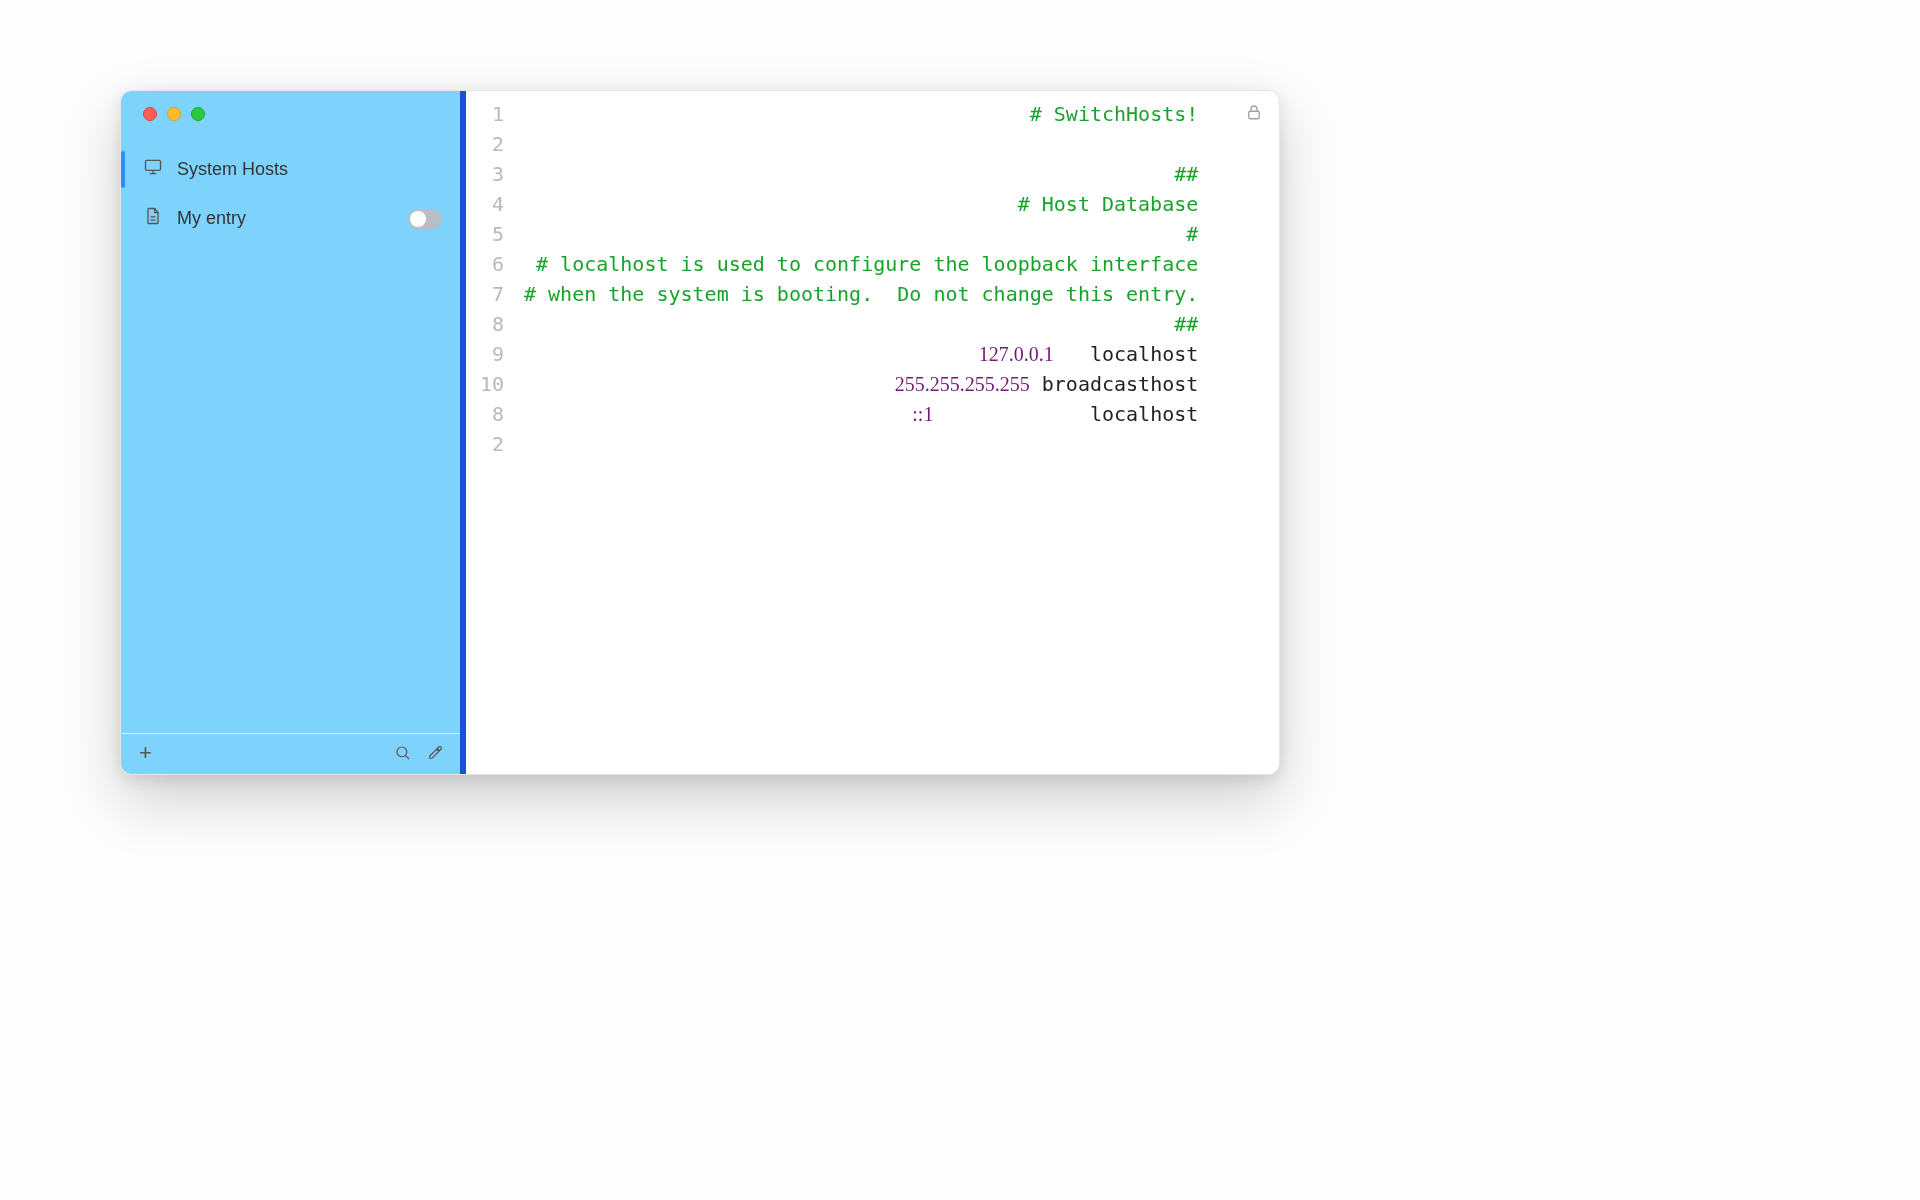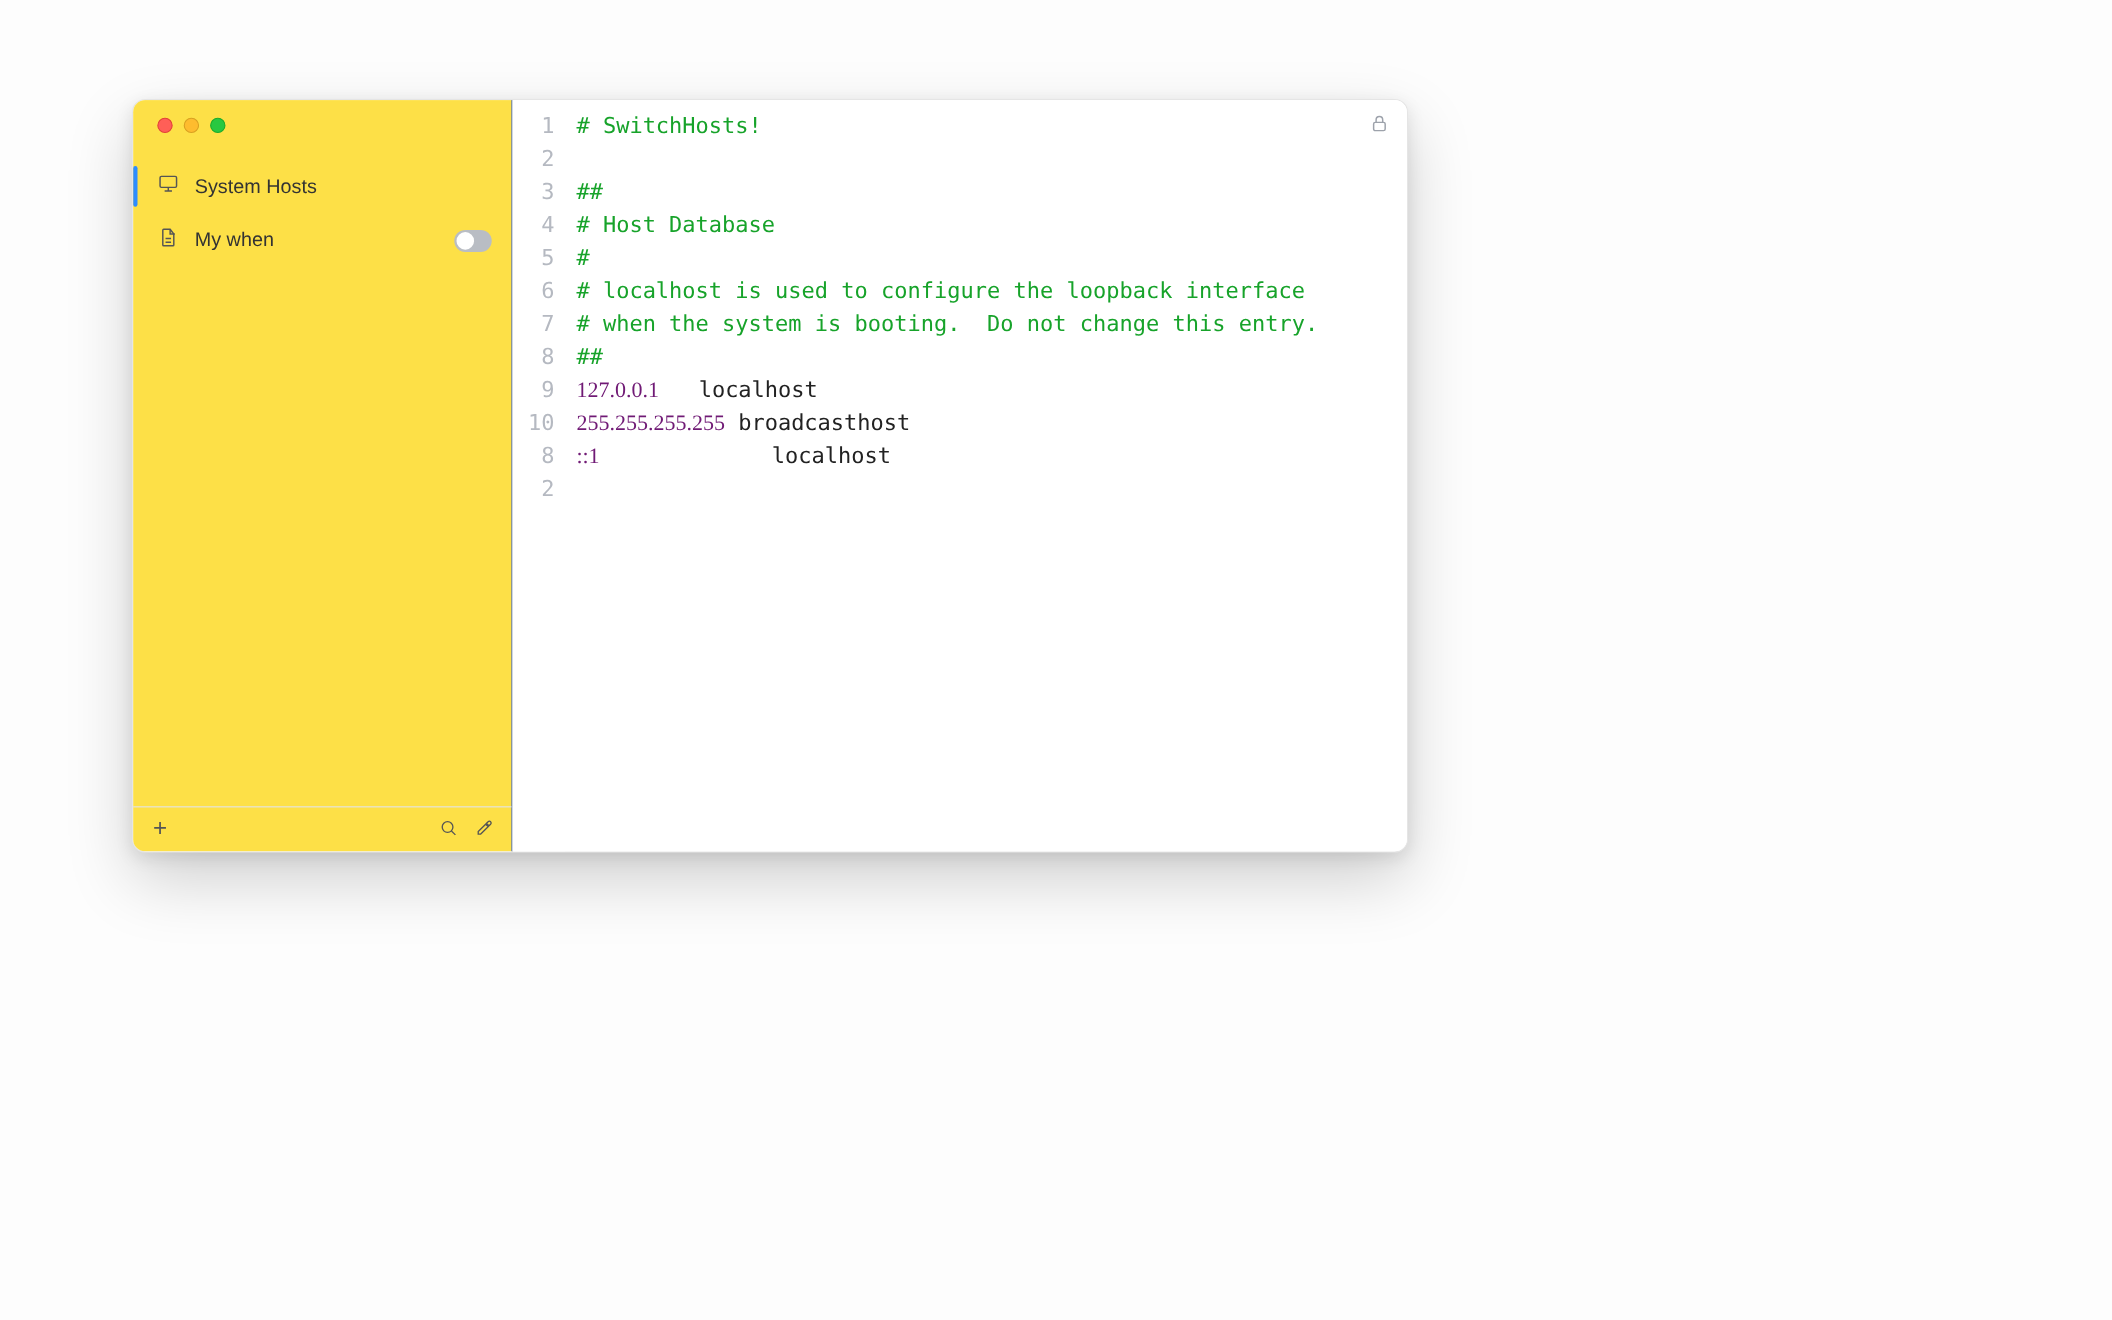--- a/index.html
+++ b/index.html
@@ -15,24 +15,24 @@
     border-radius: 12px;
     box-shadow: 0 25px 60px rgba(0,0,0,0.18), 0 5px 15px rgba(0,0,0,0.10);
     display: flex;
     overflow: hidden;
     border: 1px solid #e5e5e5;
   }
 
   
   .sidebar {
     width: 345px;
-    background: #fde047;
+    background: #7dd3fc;
     display: flex;
     flex-direction: column;
-    border-right: 1px solid #1d4ed8;
+    border-right: 6px solid #1d4ed8;
     position: relative;
   }
   .traffic-lights {
     display: flex;
     gap: 10px;
     padding: 16px 0 20px 22px;
   }
   .traffic-light {
     width: 14px; height: 14px; border-radius: 50%;
   }
@@ -81,21 +81,21 @@
     font-size:20px; line-height:30px;
   }
   .gutter{
     padding:8px 0 8px 0; width:48px; text-align:right; color:#b5b9c1;
     background:#fff; user-select:none;
   }
   .gutter div{ padding-right:10px; height:30px; }
   .code{
     padding:8px 0 8px 10px; white-space:pre; color:#222;
   }
-  .code div{ height:30px; }
+  .code div{ height:30px;text-align:right; }
   .tok-comment{ color:#17a32a; }
   .tok-ip{ color:#701a75;font-family:Liberation Serif, serif; }
 
   .lock-icon{
     position:absolute; top:12px; right:16px; width:18px; height:18px;
     stroke:#9da2ab; fill:none; stroke-width:1.8;
   }
 </style>
 </head>
 <body>
@@ -118,21 +118,21 @@
             </svg></span>
           <span class="sidebar-label">System Hosts</span>
         </div>
         <div class="sidebar-item">
           <span><svg class="sidebar-icon" viewBox="0 0 24 24">
               <path d="M14 3H7a1 1 0 0 0-1 1v16a1 1 0 0 0 1 1h10a1 1 0 0 0 1-1V8z"></path>
               <path d="M14 3v5h5"></path>
               <line x1="9" y1="13" x2="15" y2="13"></line>
               <line x1="9" y1="17" x2="15" y2="17"></line>
             </svg></span>
-          <span class="sidebar-label">My when</span>
+          <span class="sidebar-label">My entry</span>
           <span class="toggle"></span>
         </div>
       </div>
 
     <div class="sidebar-footer">
       <span class="plus-btn">+</span>
       <div class="footer-right">
         <svg class="footer-icon" viewBox="0 0 24 24">
           <circle cx="10.5" cy="10.5" r="6.5"></circle>
             <line x1="20" y1="20" x2="15.2" y2="15.2"></line>

